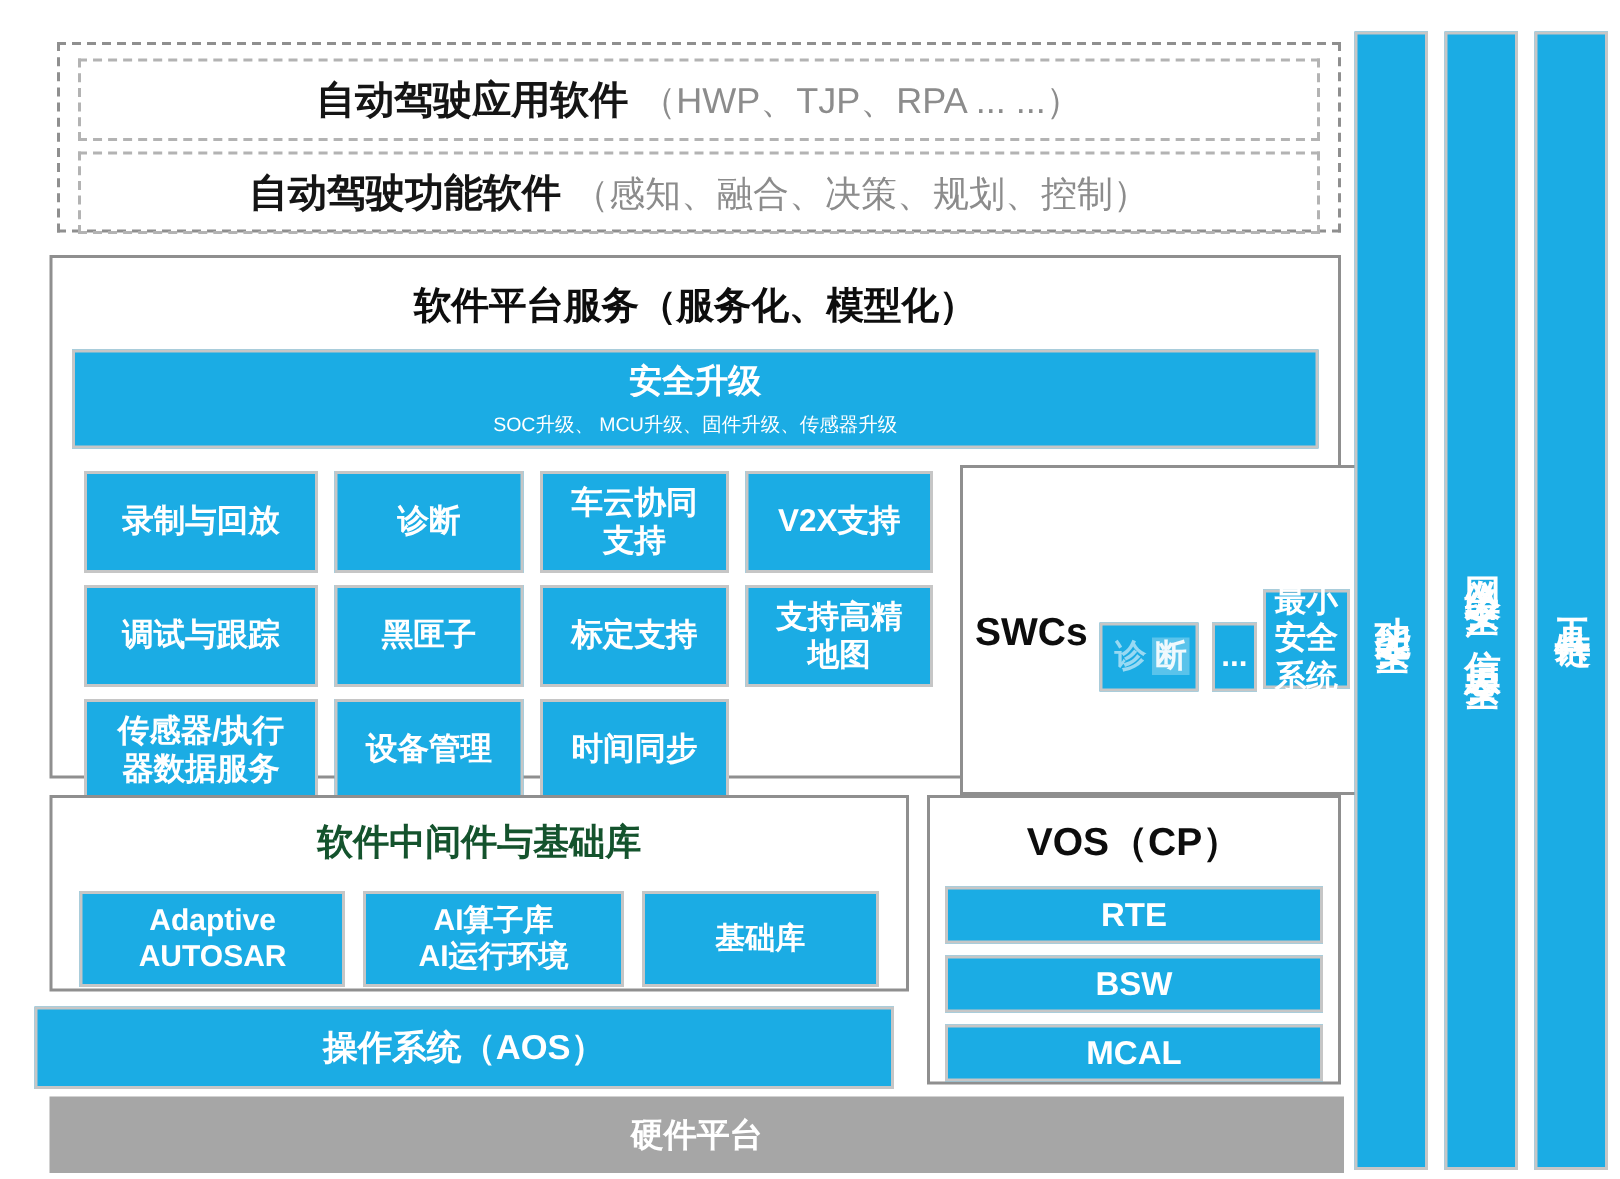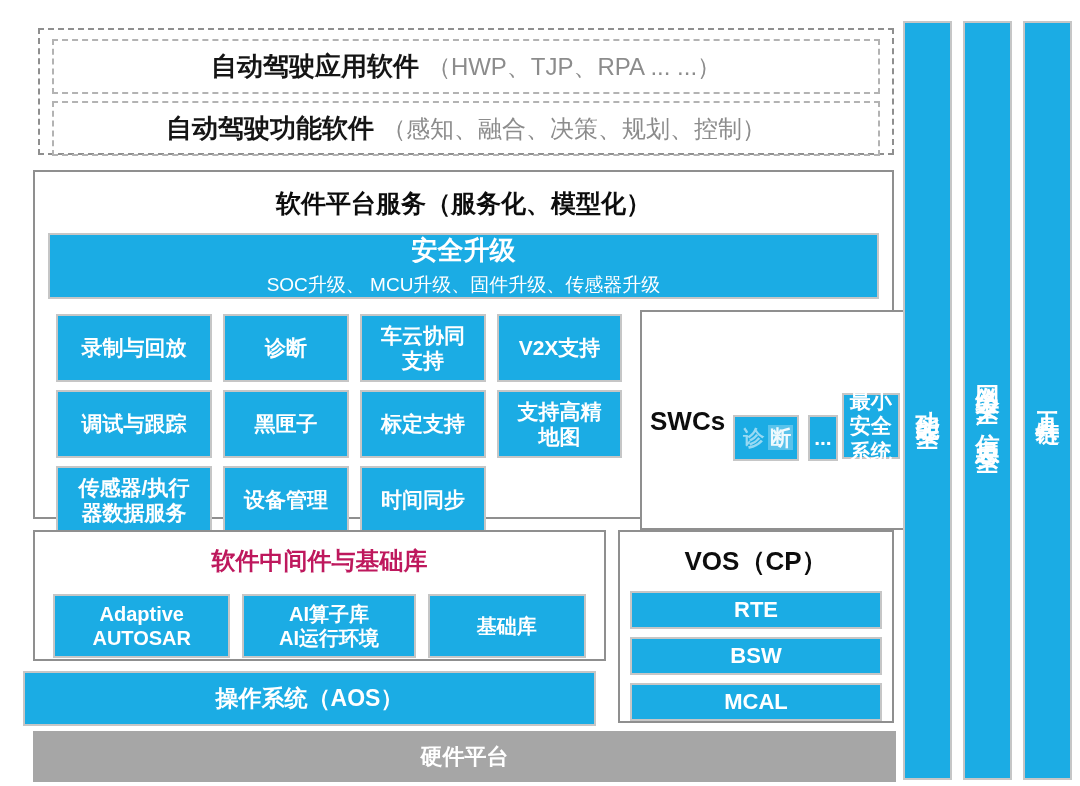--- a/index.html
+++ b/index.html
@@ -18,41 +18,41 @@
   .dashed-row{flex:1;border:2px dashed #b3b3b3;display:flex;align-items:center;justify-content:center;}
   .dashed-row .t{font-weight:bold;font-size:26px;color:#151515;}
   .dashed-row .s{font-size:24px;color:var(--muted);}
 
   
   .platform-box{position:absolute;left:25px;top:162px;width:861px;height:349px;
     border:2px solid #8f8f8f;background:#fff;}
   .platform-title{text-align:center;font-size:25px;font-weight:bold;color:#0d0d0d;margin-top:7px;}
   .upgrade-bar{margin:9px 9px 0;height:66px;background:var(--blue);border:2px solid #c6c6c6;
     display:flex;flex-direction:column;align-items:center;justify-content:center;color:#fff;}
-  .upgrade-title{font-size:26px;font-weight:bold;line-height:1.2;}
-  .upgrade-sub{font-size:19px;line-height:1.2;text-align:center;}
+  .upgrade-title{font-size:22px;font-weight:bold;line-height:1.2;}
+  .upgrade-sub{font-size:13px;line-height:1.2;text-align:center;}
   .services-area{display:flex;align-items:flex-start;margin:7px 9px 4px;}
   .services-grid{display:grid;grid-template-columns:156px 126px 126px 125px;
     grid-auto-rows:68px;column-gap:11px;row-gap:8px;}
   .cell{background:var(--blue);border:2px solid #c6c6c6;color:#fff;font-weight:bold;
     font-size:21px;line-height:1.2;display:flex;align-items:center;justify-content:center;
     text-align:center;white-space:pre-line;}
   .swcs-box{margin-left:14px;width:266px;height:220px;border:2px solid #8f8f8f;background:#fff;
     display:flex;flex-direction:row;align-items:center;}
   .swcs-title{font-size:26px;font-weight:bold;color:#0d0d0d;margin-top:3px;}
   .swcs-row{display:flex;gap:9px;margin-top:35px;width:240px;height:54px;}
   .swcs-row .cell{flex:1;}
   .diag-a{color:rgba(255,255,255,0.55);}
   .diag-b{color:rgba(255,255,255,0.9);background:rgba(255,255,255,0.28);padding:0 2px;}
   .swcs-min{width:240px;height:66px;margin-top:12px;}
 
   
   .middleware-box{position:absolute;left:25px;top:522px;width:573px;height:131px;
     border:2px solid #8f8f8f;background:#fff;}
-  .mw-title{text-align:center;font-size:24px;font-weight:bold;color:#be185d;margin-top:5px;}
+  .mw-title{text-align:center;font-size:24px;font-weight:bold;color:#14532d;margin-top:5px;}
   .mw-row{display:flex;gap:12px;margin:9px 10px 0;height:72px;}
   .mw-row .cell{font-size:20px;}
   .mw-a{flex:1.13;} .mw-b{flex:1.1;} .mw-c{flex:1;}
   .aos-bar{position:absolute;left:15px;top:663px;width:573px;height:55px;
     background:var(--blue);border:2px solid #c6c6c6;display:flex;align-items:center;
     justify-content:center;color:#fff;font-size:23px;font-weight:bold;}
 
   
   .vos-box{position:absolute;left:610px;top:522px;width:276px;height:193px;
     border:2px solid #8f8f8f;background:#fff;display:flex;flex-direction:column;align-items:center;}

